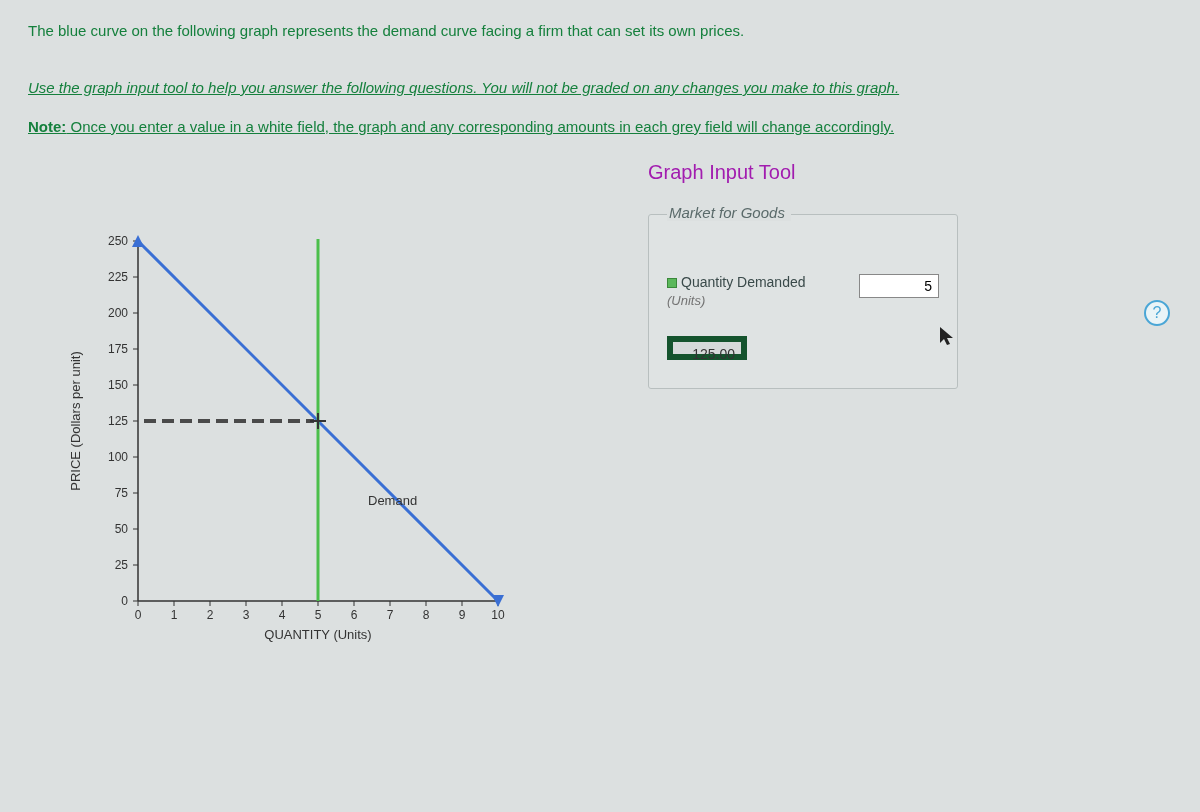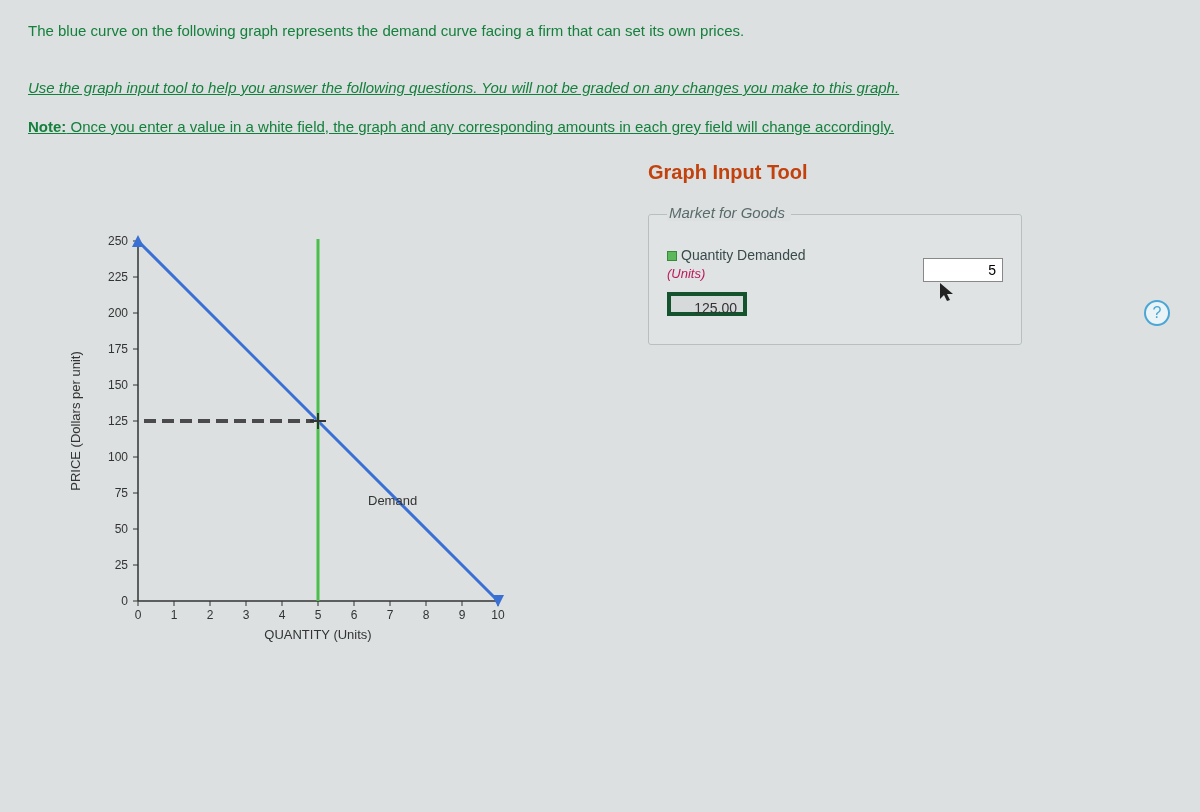--- a/index.html
+++ b/index.html
@@ -15,50 +15,50 @@
   }
   .instr { font-size: 15px; color: #15803d; margin-bottom: 36px; line-height: 1.4; }
   .instr.italic { font-style: italic; margin-bottom: 18px; text-decoration: underline; }
   .instr.note { margin-bottom: 24px; text-decoration: underline; }
   .instr b { font-weight: bold; font-style: normal; }
 
   .main-row { display: flex; gap: 60px; }
   .chart-col { flex: 0 0 560px; padding-left: 30px; padding-top: 60px; }
   .tool-col { flex: 1; padding-top: 0; }
 
-  .tool-title { font-size: 20px; color: #c2410c; margin-bottom: 22px; font-weight: bold; }
+  .tool-title { font-size: 20px; color: #a21caf; margin-bottom: 22px; }
   .panel {
     border: 1px solid #b8bfbf;
     border-radius: 3px;
     background: #dfe3e3;
     padding: 10px 18px 18px 18px;
-    width: 374px;
+    width: 310px;
   }
   .panel legend, .section-head {
     font-size: 15px;
     color: #5a6a6a;
     font-style: italic;
     margin-bottom: 14px;
     position: relative;
     top: -2px;
     background: #dce0e0;
     display: inline-block;
     padding: 0 6px 0 2px;
   }
-  .field-row { display: flex; align-items: flex-end; margin-bottom: 10px; gap: 4px; }
+  .field-row { display: flex; align-items: flex-start; margin-bottom: 10px; gap: 4px; margin-top: 27px; }
   .field-row .lbl { flex: 1; font-size: 14px; line-height: 1.25; color: #3a4a4a; }
-  .field-row .lbl .sub { font-style: italic; color: #be185d; font-size: 13px; }
+  .field-row .lbl .sub { font-style: italic; color: #737373; font-size: 13px; }
   .swatch { display:inline-block; width:10px;height:10px;background:#5bb85b;border:1px solid #3a883a;margin-right:4px;vertical-align:middle;}
   .field-row input {
     width: 80px; height: 24px; text-align: right; padding: 2px 6px;
     border: 1px solid #888; font-size: 14px; background:#fff;
   }
   .field-row .ro {
     width: 80px; height: 24px; text-align: right; padding: 2px 6px;
-    border: 4px solid #14532d; background: #d6dada; font-size:14px; line-height:20px;
+    border: 6px solid #14532d; background: #d6dada; font-size:14px; line-height:20px;
     color:#333;
   }
 
   .help-badge {
     position:absolute;
     right: 30px;
     top: 300px;
     width:26px;height:26px;border-radius:50%;
     border:2px solid #4aa6d6;
     color:#4aa6d6;

